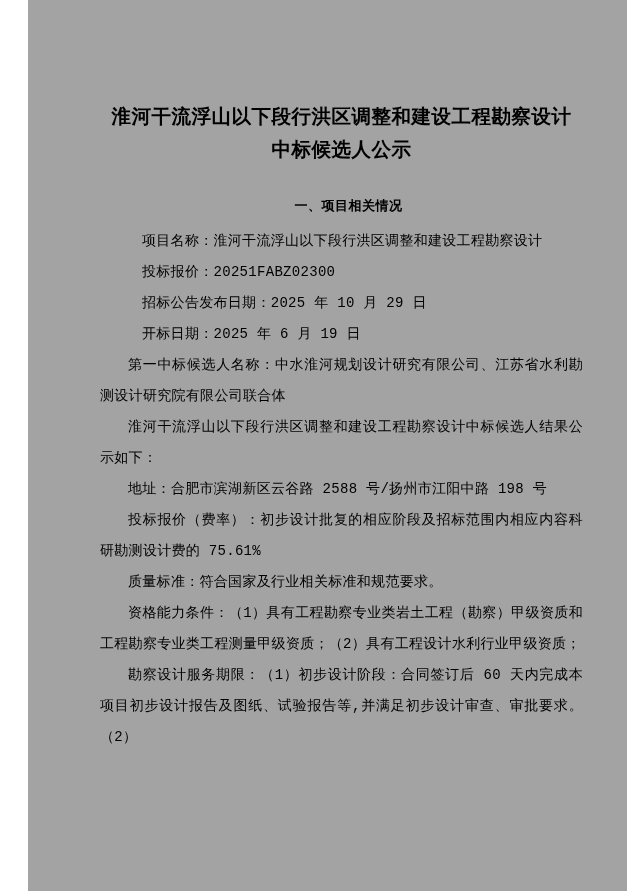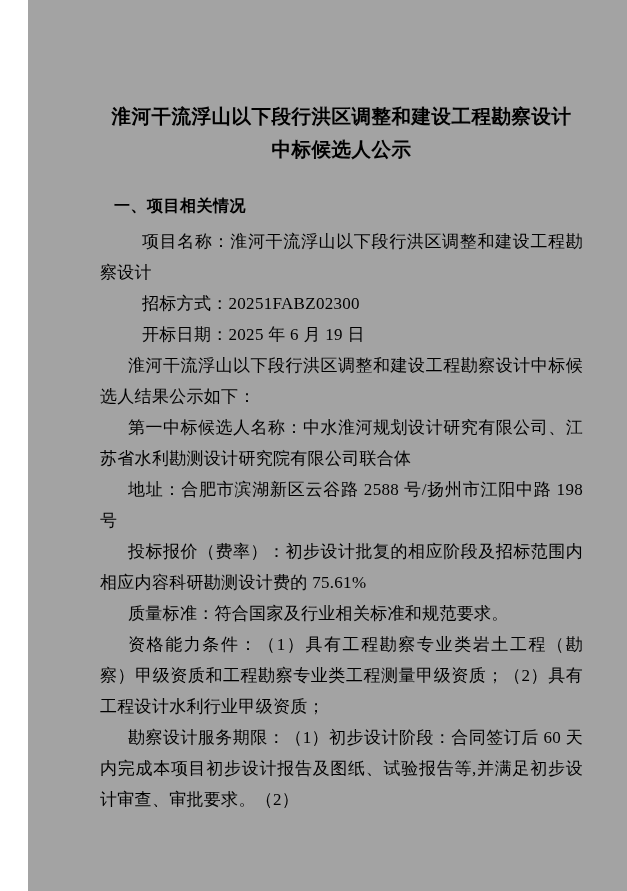--- a/index.html
+++ b/index.html
@@ -28,29 +28,30 @@
     font-weight: bold;
     font-size: 19.5px;
     line-height: 33px;
     text-align: center;
     letter-spacing: 0.5px;
     margin: 0 6px 26px 6px;
   }
   .section-heading {
     font-family: "Liberation Sans", "DejaVu Sans", sans-serif;
     font-weight: bold;
-    font-size: 16px;
+    font-size: 13px;
     line-height: 28px;
     margin: 0 0 6px 0;
     text-indent: 14px;
     letter-spacing: 0.5px;
+    text-align: center;
   }
   .para {
-    font-family: Liberation Serif, serif;
-    font-size: 17px;
+    font-family: Liberation Mono, monospace;
+    font-size: 14px;
     line-height: 31px;
     margin: 0;
     text-align: justify;
     letter-spacing: 0.3px;
   }
   .indent2 {
     text-indent: 28px;
   }
   .indent3 {
     text-indent: 42px;
@@ -59,24 +60,25 @@
 </head>
 <body>
 
 <div class="page">
 
   <h1 class="doc-title">淮河干流浮山以下段行洪区调整和建设工程勘察设计中标候选人公示</h1>
 
   <div class="section-heading">一、项目相关情况</div>
 
   <p class="para indent3">项目名称：淮河干流浮山以下段行洪区调整和建设工程勘察设计</p>
-  <p class="para indent3">招标方式：20251FABZ02300</p>
+  <p class="para indent3">投标报价：20251FABZ02300</p>
+  <p class="para indent3">招标公告发布日期：2025 年 10 月 29 日</p>
   <p class="para indent3">开标日期：2025 年 6 月 19 日</p>
 
+  <p class="para indent2">第一中标候选人名称：中水淮河规划设计研究有限公司、江苏省水利勘测设计研究院有限公司联合体</p>
   <p class="para indent2">淮河干流浮山以下段行洪区调整和建设工程勘察设计中标候选人结果公示如下：</p>
-  <p class="para indent2">第一中标候选人名称：中水淮河规划设计研究有限公司、江苏省水利勘测设计研究院有限公司联合体</p>
   <p class="para indent2">地址：合肥市滨湖新区云谷路 2588 号/扬州市江阳中路 198 号</p>
   <p class="para indent2">投标报价（费率）：初步设计批复的相应阶段及招标范围内相应内容科研勘测设计费的 75.61%</p>
   <p class="para indent2">质量标准：符合国家及行业相关标准和规范要求。</p>
   <p class="para indent2">资格能力条件：（1）具有工程勘察专业类岩土工程（勘察）甲级资质和工程勘察专业类工程测量甲级资质；（2）具有工程设计水利行业甲级资质；</p>
   <p class="para indent2">勘察设计服务期限：（1）初步设计阶段：合同签订后 60 天内完成本项目初步设计报告及图纸、试验报告等,并满足初步设计审查、审批要求。（2）</p>
 
 </div>
 
 </body></html>

